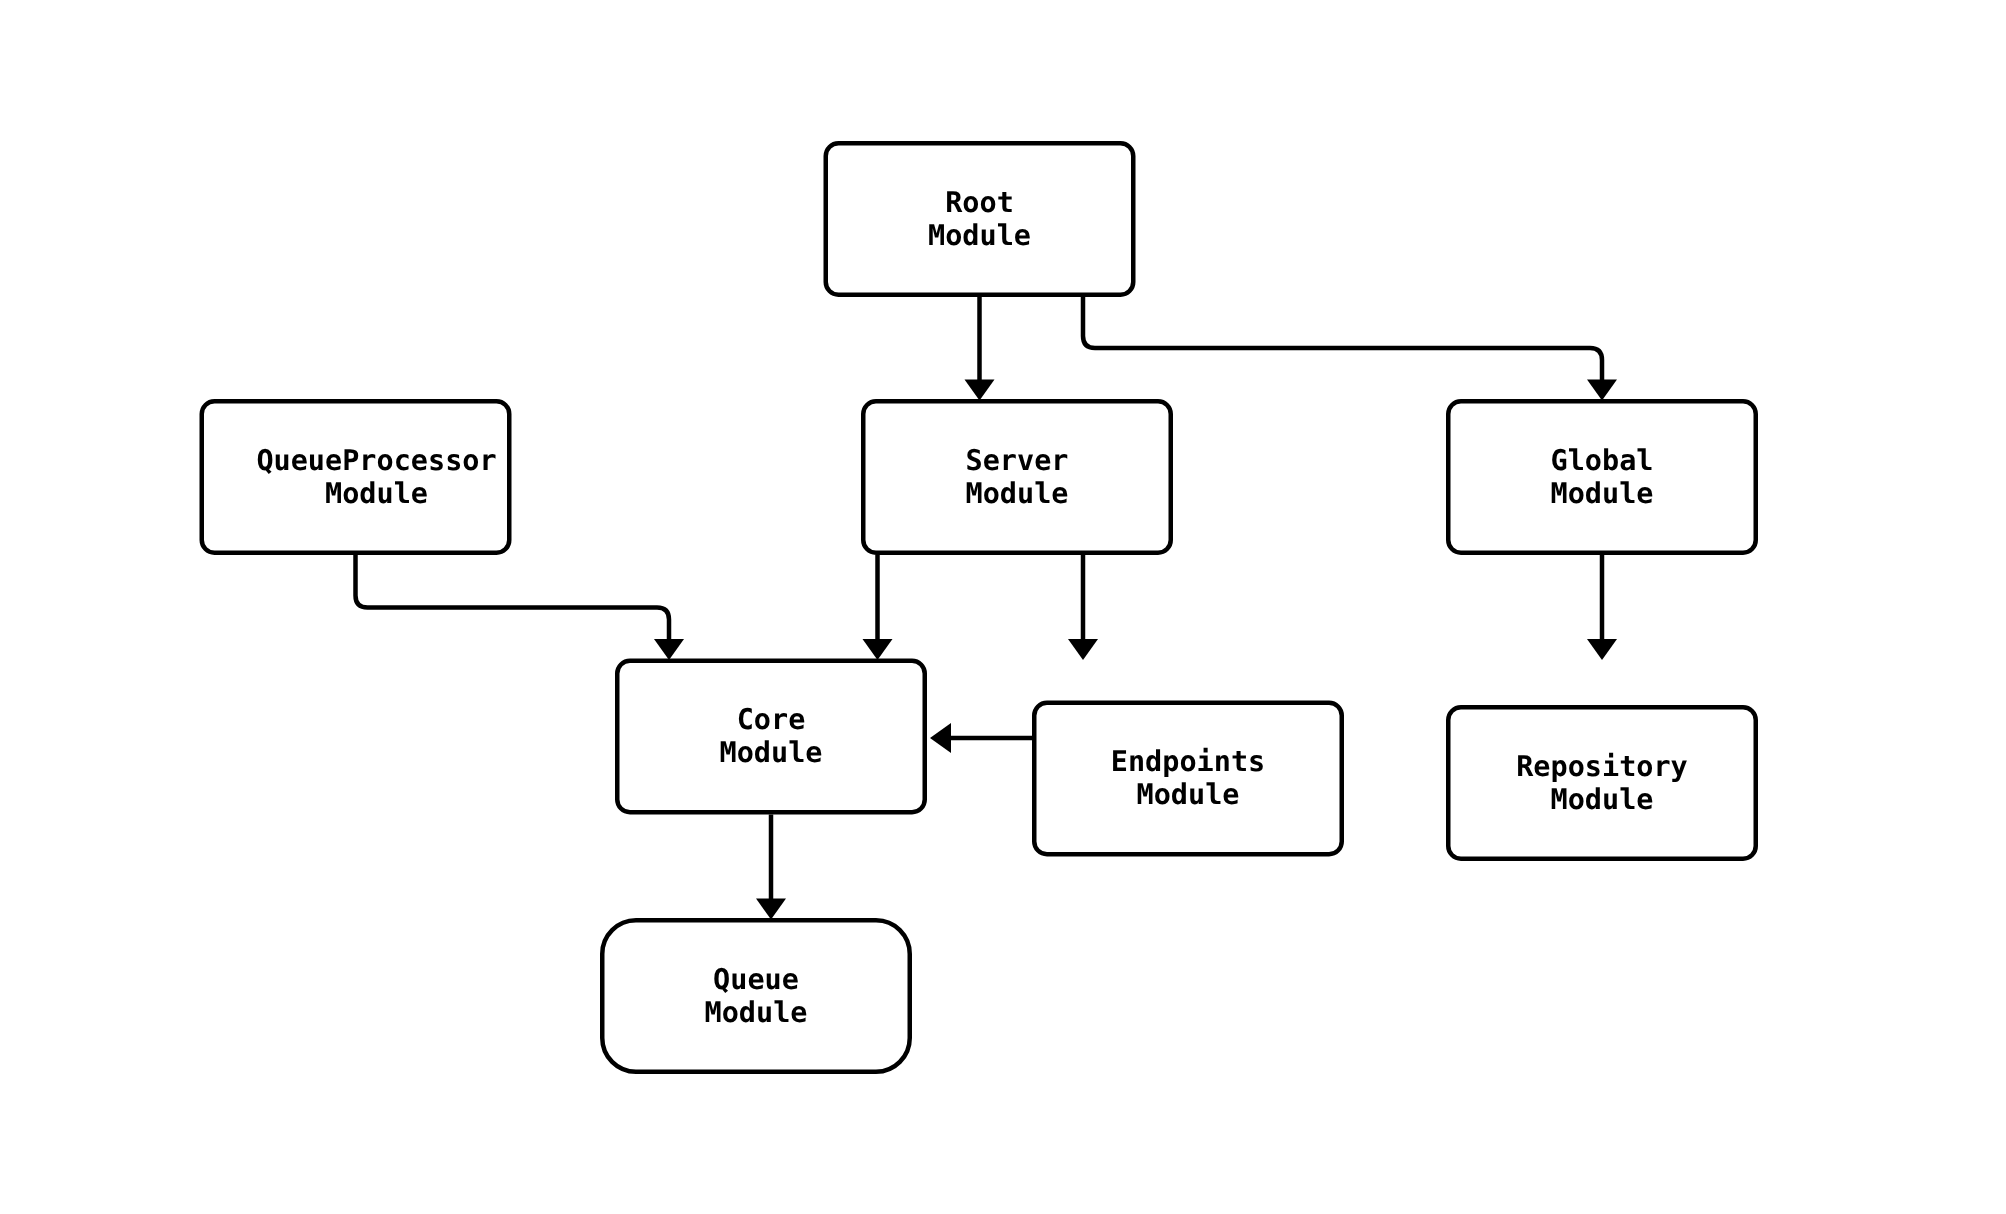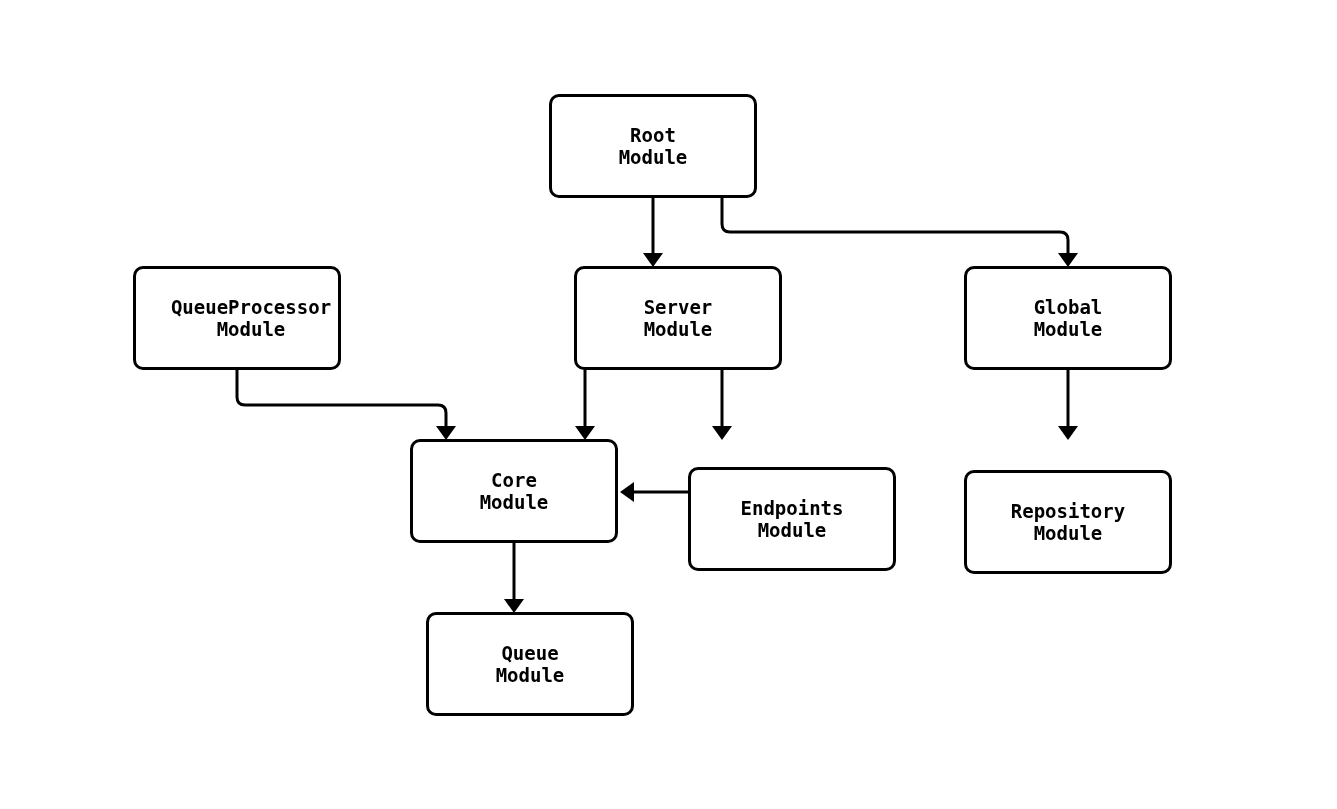--- a/index.html
+++ b/index.html
@@ -51,21 +51,21 @@
     color: #000000;
     white-space: pre-line;
   }
   .node-root          { left: 549px;  top: 94px;  }
   .node-queueprocessor{ left: 133px;  top: 266px; padding-left: 28px; }
   .node-server        { left: 574px;  top: 266px; }
   .node-global        { left: 964px;  top: 266px; justify-content: center; }
   .node-core          { left: 410px;  top: 439px; }
   .node-endpoints     { left: 688px;  top: 439px; margin-top: 28px; }
   .node-repository    { left: 964px;  top: 439px; margin-top: 31px; }
-  .node-queue         { left: 426px;  top: 612px; }
+  .node-queue         { left: 400px;  top: 612px; border-radius: 24px; }
 </style>
 </head>
 <body>
 
 <div class="canvas">
 
   <svg class="edges-layer" viewBox="0 0 1337 809" xmlns="http://www.w3.org/2000/svg">
 
     <g>
       <path class="edge-path" d="M 653 198 L 653 254"></path>

